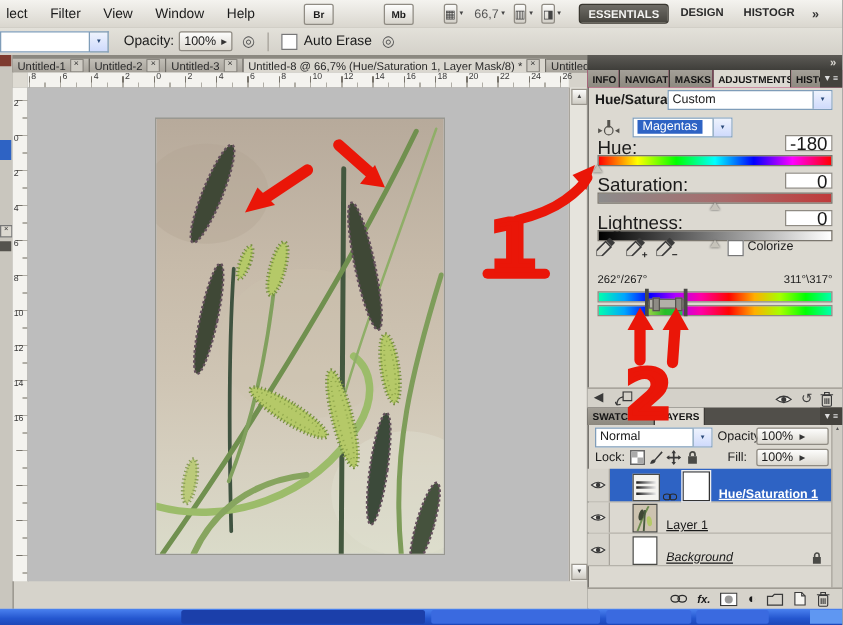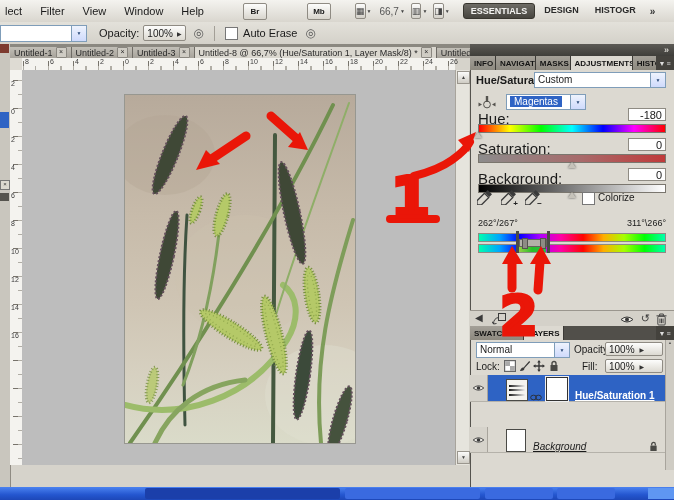--- a/index.html
+++ b/index.html
@@ -80,21 +80,21 @@
   .adj-panel{position:absolute;left:470px;top:70px;width:204px;height:256px;}
   .adj-title{position:absolute;left:6px;top:4px;font-weight:bold;font-size:11px;}
   .combo{position:absolute;height:16px;background:#fff;border:1px solid #7f9db9;display:flex;box-sizing:border-box;}
   .combo .c-text{flex:1;font-size:10px;padding:1px 3px;white-space:nowrap;overflow:hidden;}
   .combo .c-btn{width:14px;background:linear-gradient(#eef3fd,#cfdafc);border-left:1px solid #7f9db9;display:flex;align-items:center;justify-content:center;font-size:5px;color:#2a4a7a;}
   .combo.custom{left:64px;top:2px;width:132px;}
   .combo.magenta{left:36px;top:24px;width:80px;}
   .combo.magenta .c-text span{background:#2e63c4;color:#fff;padding:0 4px;}
   .scrubby{position:absolute;left:8px;top:24px;width:18px;height:16px;}
   .sl-label{position:absolute;left:8px;font-size:15px;}
-  .vbox{position:absolute;right:8px;width:38px;height:13px;background:#fff;border:1px solid #8f8b83;font-size:11px;text-align:right;padding:0 3px;line-height:13px;box-sizing:border-box;}
+  .vbox{position:absolute;right:8px;width:38px;height:13px;background:#fff;border:1px solid #8f8b83;font-size:15px;text-align:right;padding:0 3px;line-height:13px;box-sizing:border-box;}
   .track{position:absolute;left:8px;right:8px;height:7px;border:1px solid #7a766e;}
   .track.hue{background:linear-gradient(to right,#f00,#ff0,#0f0,#0ff,#00f,#f0f,#f00);}
   .track.sat{background:linear-gradient(to right,#8c8c8c,#a86a6a 55%,#c03a3a);}
   .track.light{background:linear-gradient(to right,#000,#fff);}
   .thumb{position:absolute;width:0;height:0;border-left:4px solid transparent;border-right:4px solid transparent;border-bottom:6px solid #c6c3ba;filter:drop-shadow(0 0 1px #555);}
   .droppers{position:absolute;left:7px;top:120px;display:flex;gap:8px;align-items:center;}
   .drp{position:relative;width:16px;height:16px;}
   .drp .badge{position:absolute;right:-1px;bottom:-2px;font-size:8px;font-weight:bold;color:#222;}
   .colorize-cb{position:absolute;left:112px;top:122px;}
   .colorize-lb{position:absolute;left:128px;top:122px;font-size:10px;}
@@ -411,41 +411,41 @@
     <span class="sl-label" style="top:40px">Hue:</span>
     <span class="vbox" style="top:38px">-180</span>
     <span class="track hue" style="top:54px"></span>
     <span class="thumb" style="left:4px;top:62px"></span>
 
     <span class="sl-label" style="top:70px">Saturation:</span>
     <span class="vbox" style="top:68px">0</span>
     <span class="track sat" style="top:84px"></span>
     <span class="thumb" style="left:98px;top:92px"></span>
 
-    <span class="sl-label" style="top:100px">Background:</span>
+    <span class="sl-label" style="top:100px">Lightness:</span>
     <span class="vbox" style="top:98px">0</span>
     <span class="track light" style="top:114px"></span>
     <span class="thumb" style="left:98px;top:122px"></span>
 
     <span class="droppers">
       <span class="drp"><svg width="15" height="15" viewBox="0 0 14 14">
             <use href="#i-dropper"></use>
           </svg></span>
       <span class="drp"><svg width="15" height="15" viewBox="0 0 14 14">
             <use href="#i-dropper"></use>
           </svg><span class="badge">+</span></span>
       <span class="drp"><svg width="15" height="15" viewBox="0 0 14 14">
             <use href="#i-dropper"></use>
           </svg><span class="badge">−</span></span>
     </span>
     <span class="cb colorize-cb"></span>
     <span class="colorize-lb">Colorize</span>
 
     <span class="rangeL">262°/267°</span>
-    <span class="rangeR">311°\266°</span>
+    <span class="rangeR">311°\317°</span>
 
     <span class="hbar" style="top:163px"></span>
     <span class="hbar" style="top:174px">
         <span class="greenseg"></span>
       </span>
     <span class="rw-band"></span>
     <span class="rw-bar" style="left:46px"></span>
     <span class="rw-bar" style="left:77px"></span>
     <span class="rw-tab" style="left:52px"></span>
     <span class="rw-tab" style="left:70px"></span>
@@ -515,38 +515,76 @@
             <i></i>
           </span>
         <svg width="12" height="7" viewBox="0 0 14 8" style="margin-left:2px">
             <use href="#i-chain"></use>
           </svg>
         <span class="mask-thumb"></span>
         <span class="lname b">Hue/Saturation 1</span>
       </span>
     </div>
 
+    <div class="lrow" style="top:62px;height:25px">
+      <span class="eye-col">
+          <svg width="13" height="8" viewBox="0 0 14 9">
+            <use href="#i-eye"></use>
+          </svg>
+        </span>
+      <span class="row-body">
+        <span class="img-thumb">
+          <svg viewBox="0 0 18 21" width="18" height="21">
+            <rect width="18" height="21" fill="#cdc3b0"></rect>
+            <path d="M3 21 C6 12 9 6 12 1" stroke="#6d8c4f" stroke-width="1.5" fill="none"></path>
+            <path d="M8 21 L9 4" stroke="#48593f" stroke-width="1.5" fill="none"></path>
+            <ellipse cx="6" cy="8" rx="2" ry="4.5" fill="#3f4836" transform="rotate(14 6 8)"></ellipse>
+            <ellipse cx="12.5" cy="13" rx="2" ry="4" fill="#b5c968" transform="rotate(-10 12.5 13)"></ellipse>
+          </svg>
+        </span>
+        <span class="lname">Layer 1</span>
+      </span>
+    </div>
 
     <div class="lrow" style="top:87px;height:26px">
       <span class="eye-col">
           <svg width="13" height="8" viewBox="0 0 14 9">
             <use href="#i-eye"></use>
           </svg>
         </span>
       <span class="row-body">
         <span class="white-thumb"></span>
         <span class="lname i">Background</span>
         <svg style="margin-left:auto;margin-right:8px" width="9" height="11" viewBox="0 0 10 12">
             <use href="#i-lock"></use>
           </svg>
       </span>
     </div>
     <span class="lp-scroll">▲</span>
   </div>
 
+  <div class="layers-footer">
+    <svg class="lf-ic" style="width:14px;height:8px" viewBox="0 0 14 8">
+        <use href="#i-chain"></use>
+      </svg>
+    <span class="fx-lb">fx.</span>
+    <svg class="lf-ic" style="width:14px;height:11px" viewBox="0 0 14 11">
+        <use href="#i-maskicon"></use>
+      </svg>
+    <span class="half-lb">◐</span>
+    <svg class="lf-ic" style="width:14px;height:11px" viewBox="0 0 14 11">
+        <use href="#i-folder"></use>
+      </svg>
+    <svg class="lf-ic" style="width:10px;height:12px" viewBox="0 0 11 13">
+        <use href="#i-newdoc"></use>
+      </svg>
+    <svg class="lf-ic" style="width:11px;height:13px" viewBox="0 0 12 14">
+        <use href="#i-trash"></use>
+      </svg>
+  </div>
 
   <div class="taskbar">
     <span class="tb" style="left:145px;width:195px;background:#1b3faa"></span>
     <span class="tb" style="left:345px;width:135px;background:#3a6ae0"></span>
     <span class="tb" style="left:485px;width:68px;background:#3a6ae0"></span>
     <span class="tb" style="left:557px;width:58px;background:#3a6ae0"></span>
     <span class="tb" style="left:648px;width:26px;background:#5f97f2;border-radius:0"></span>
   </div>
 
   <svg class="red-overlay" viewBox="0 0 674 500">

